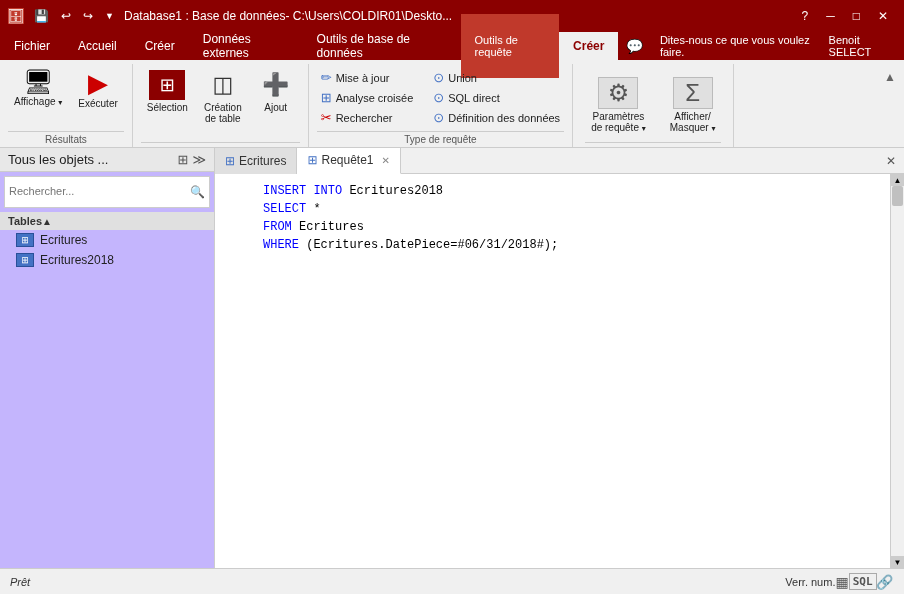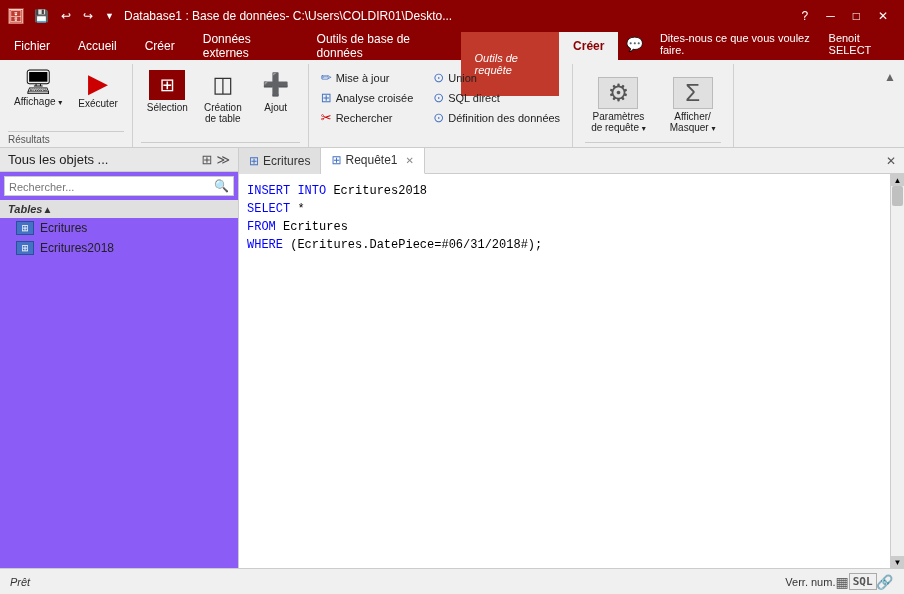--- a/index.html
+++ b/index.html
@@ -20,21 +20,21 @@
     .title-bar-qat { display: flex; align-items: center; gap: 4px; }
     .title-bar-btn { color: white; font-size: 12px; cursor: pointer; padding: 2px 4px; }
     .title-bar-title { font-size: 12px; color: white; }
     .title-bar-right { display: flex; align-items: center; gap: 2px; }
     .win-btn { color: white; font-size: 12px; padding: 2px 8px; cursor: pointer; }
 
     
     .ribbon-tabs {
       background: #8B0000;
       display: flex;
-      align-items: flex-start;
+      align-items: center;
       padding: 0 0 0 0;
       height: 28px;
     }
     .ribbon-tab {
       color: white;
       padding: 4px 14px;
       font-size: 12px;
       cursor: pointer;
       height: 100%;
       display: flex;
@@ -66,21 +66,21 @@
     }
     .ribbon-group-content {
       display: flex;
       align-items: flex-start;
       gap: 4px;
       flex: 1;
     }
     .ribbon-group-label {
       font-size: 10px;
       color: #555;
-      text-align: left;
+      text-align: center;
       padding: 2px 0;
       border-top: 1px solid #ccc;
       width: 100%;
       margin-top: auto;
     }
     .ribbon-btn-large {
       display: flex;
       flex-direction: column;
       align-items: center;
       justify-content: center;
@@ -122,59 +122,58 @@
     .status-right { display: flex; align-items: center; gap: 0; }
 
     
     .main-area {
       display: flex;
       height: calc(594px - 32px - 28px - 88px - 26px);
     }
 
     
     .left-panel {
-      width: 239px;
-      background: #8b5cf6;
+      width: 215px;
+      background: #c4b5fd;
       border-right: 1px solid #ccc;
       display: flex;
       flex-direction: column;
     }
     .left-panel-header {
       background: #e8e8e8;
       padding: 4px 8px;
       display: flex;
       align-items: center;
       justify-content: space-between;
       border-bottom: 1px solid #ccc;
     }
     .left-panel-title { font-size: 13px; font-weight: 500; color: #222; }
     .left-panel-icons { display: flex; gap: 4px; }
     .left-panel-search {
       margin: 4px;
       display: flex;
-      align-items: flex-end;
+      align-items: flex-start;
       border: 1px solid #ccc;
       background: white;
-      padding: 2px 4px;
+      padding: 8px 4px;
     }
     .left-panel-search input {
       border: none; outline: none; font-size: 11px; width: 100%; color: #999;
     }
     .search-icon { color: #888; font-size: 12px; }
     .section-header {
       background: #e0e0e0;
       padding: 3px 8px;
       font-size: 11px;
       font-weight: 600;
       color: #333;
       display: flex;
       align-items: center;
       justify-content: flex-start;
       cursor: pointer;
-      font-style: italic;
     }
     .table-item {
       display: flex;
       align-items: center;
       padding: 3px 16px;
       gap: 6px;
       cursor: pointer;
       font-size: 12px;
       color: #222;
     }
@@ -225,20 +224,21 @@
 
     .query-editor {
       flex: 1;
       padding: 8px;
       font-family: 'Courier New', monospace;
       font-size: 12px;
       color: #000;
       overflow-y: auto;
       line-height: 1.5;
       background: white;
+      margin-left: 40px;
     }
 
     .chevron { font-size: 10px; }
 
     
     .collapse-btn { font-size: 12px; color: #666; cursor: pointer; padding: 2px 4px; }
   </style>
 </head>
 <body>
 
@@ -263,21 +263,21 @@
   </div>
 </div>
 
 <div class="ribbon-tabs">
   <div class="ribbon-tab">Fichier</div>
   <div class="ribbon-tab">Accueil</div>
   <div class="ribbon-tab">Créer</div>
   <div class="ribbon-tab">Données externes</div>
   <div class="ribbon-tab">Outils de base de données</div>
   <div style="margin-left:4px; display:flex; align-items:flex-end;">
-    <div class="ribbon-tab" style="background:#c0392b; color:white; font-size:11px; font-weight:500; padding: 20px 14px; font-style: italic;">Outils de requête</div>
+    <div class="ribbon-tab" style="background:#c0392b; color:white; font-size:11px; font-weight:500; padding: 20px 14px;">Outils de requête</div>
   </div>
   <div class="ribbon-tab creer-active" style="background:#f0f0f0; color:#8B0000; font-weight:600;">Créer</div>
   <div class="ribbon-tabs-right" style="margin-left:auto; display:flex; align-items:center;">
     <span style="color:white; font-size:14px; padding: 0 8px; cursor:pointer;">💬</span>
     <span style="color:white; font-size:11px; padding: 0 8px;">Dites-nous ce que vous voulez faire.</span>
     <span style="color:white; font-size:11px; padding: 0 10px;">Benoit SELECT</span>
   </div>
 </div>
 
 <div class="ribbon">
@@ -338,20 +338,21 @@
         <div class="ribbon-btn-small">
           <span style="color:#4472C4; font-size:13px;">⊙</span>
           <span>SQL direct</span>
         </div>
         <div class="ribbon-btn-small">
           <span style="color:#4472C4; font-size:13px;">⊙</span>
           <span>Définition des données</span>
         </div>
       </div>
     </div>
+    <div class="ribbon-group-label">Type de requête</div>
   </div>
 
   <div style="display:flex; flex-direction:column; border-right:1px solid #d0d0d0; padding: 4px 12px 0 12px;">
     <div style="display:flex; gap:12px; flex:1;">
       <div class="ribbon-btn-large">
         <div style="font-size:24px; color:#555; width:40px; height:32px; display:flex; align-items:center; justify-content:center; background:#e0e0e0; border:1px solid #bbb;">⚙</div>
         <div class="label" style="text-align:center; font-size:10px;">Paramètres<br>de requête <span style="font-size:8px;">▾</span></div>
       </div>
       <div class="ribbon-btn-large">
         <div style="font-size:24px; color:#555; width:40px; height:32px; display:flex; align-items:center; justify-content:center; background:#e0e0e0; border:1px solid #bbb;">Σ</div>

